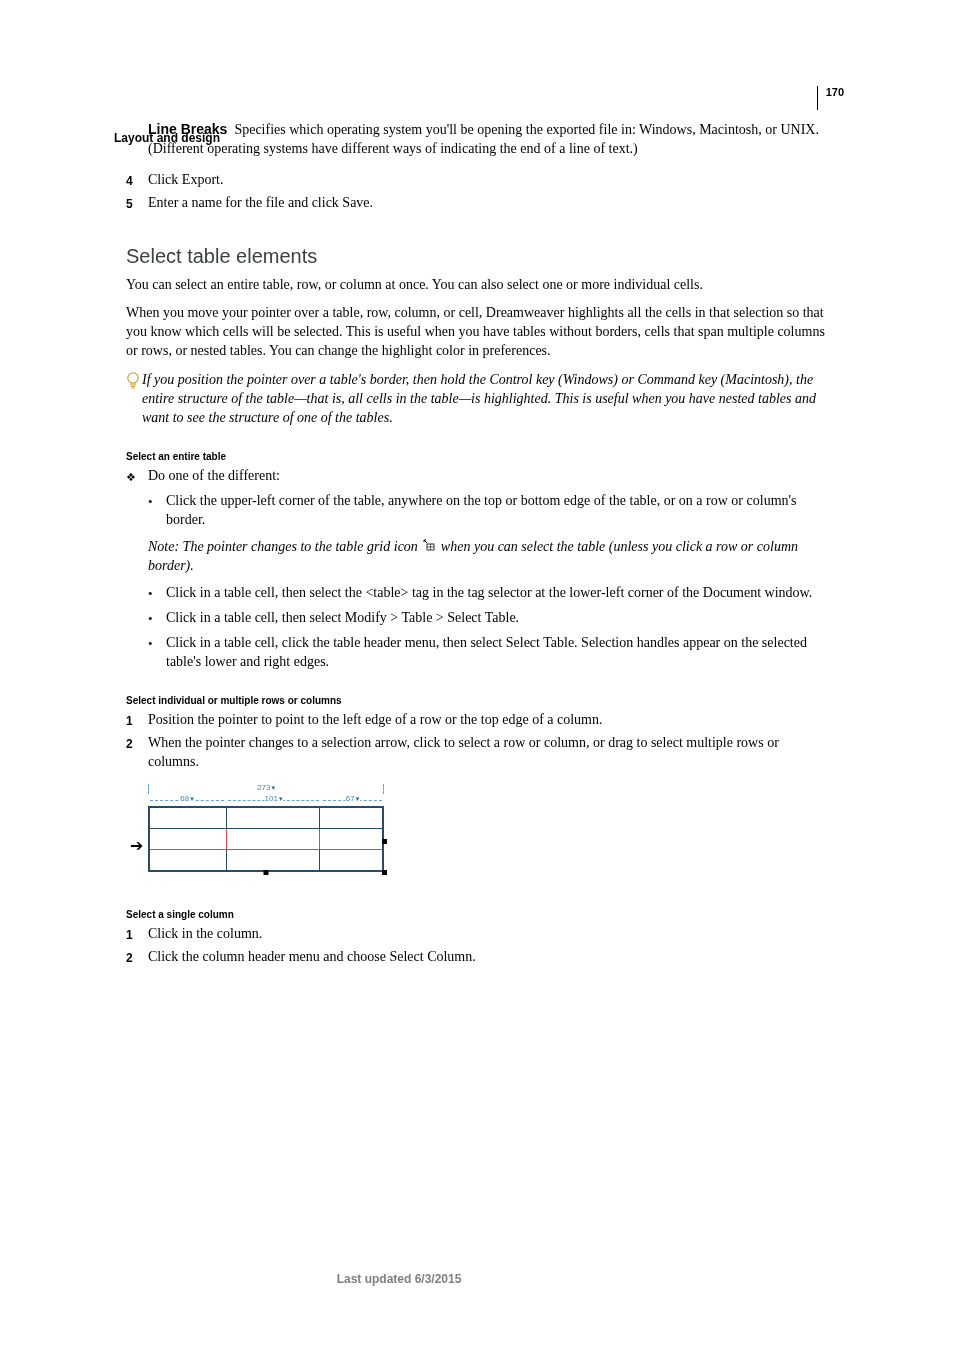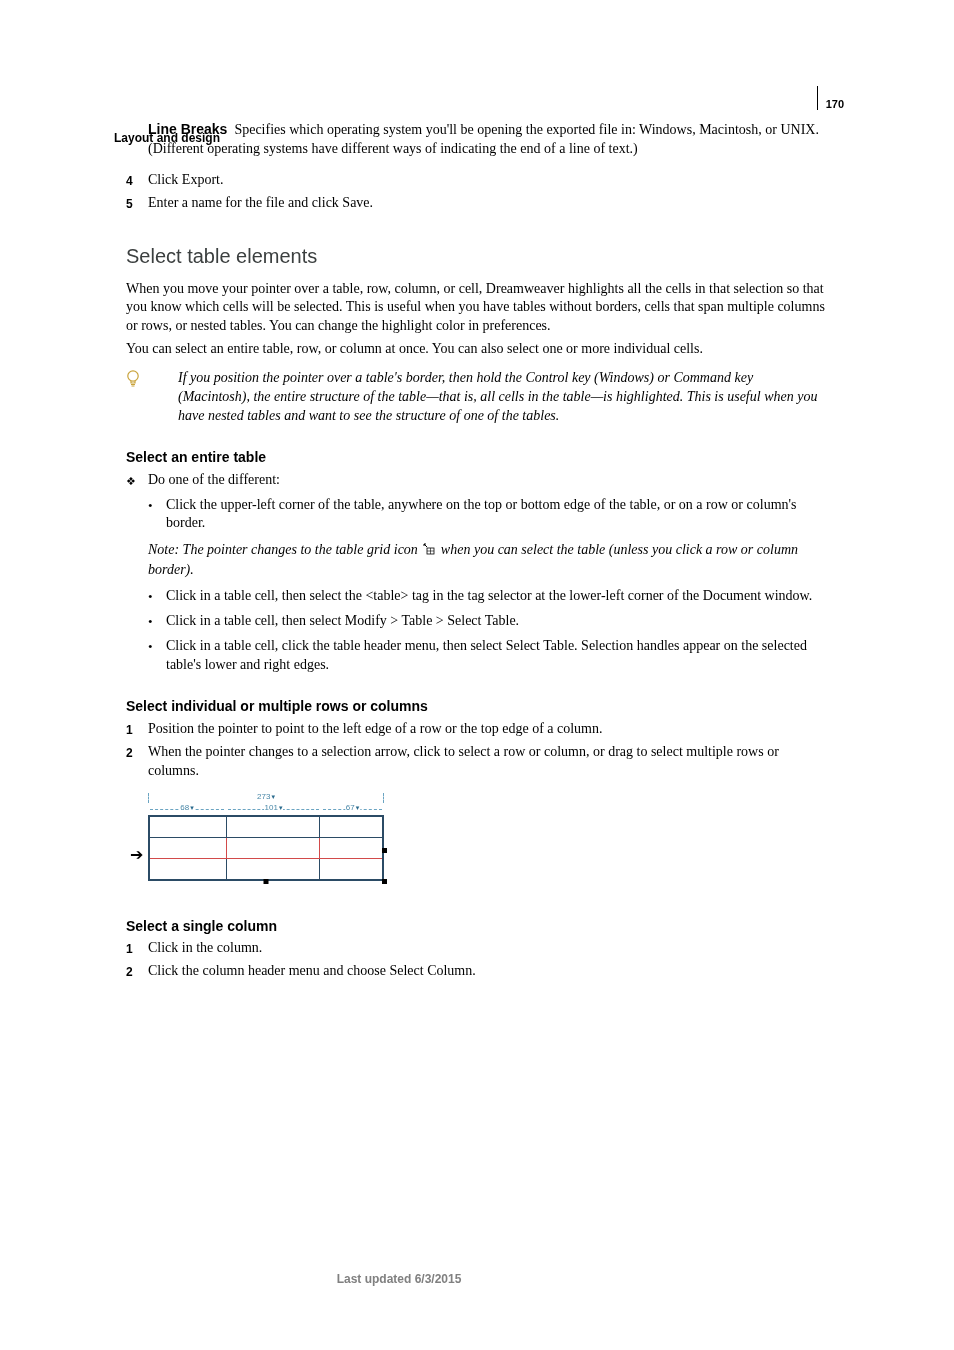--- a/index.html
+++ b/index.html
@@ -24,21 +24,21 @@
     position: absolute;
     top: 86px;
     right: 110px;
     border-left: 1px solid #000;
     padding-left: 8px;
     font-family: "Myriad Pro", "Helvetica Neue", Arial, sans-serif;
     font-size: 11px;
     font-weight: 700;
     height: 24px;
     display: flex;
-    align-items: flex-end;
+    align-items: flex-start;
   }
   .running-head {
     position: absolute;
     top: 131px;
     left: 114px;
     font-family: "Myriad Pro", "Helvetica Neue", Arial, sans-serif;
     font-size: 12px;
     font-weight: 700;
     color: #000;
   }
@@ -80,29 +80,28 @@
   h2.section {
     font-family: "Myriad Pro", "Helvetica Neue", Arial, sans-serif;
     font-weight: 400;
     font-size: 20px;
     color: #3b3f3f;
     margin: 30px 0 6px 0;
   }
   h3.subsection {
     font-family: "Myriad Pro", "Helvetica Neue", Arial, sans-serif;
     font-weight: 700;
-    font-size: 14px;
+    font-size: 10px;
     color: #000;
     margin: 22px 0 4px 0;
   }
   .tip-block {
     display: flex;
     margin: 10px 0;
     font-style: italic;
-    gap: 36px;
   }
   .tip-icon {
     width: 16px;
     flex-shrink: 0;
     padding-top: 1px;
   }
   .tip-body {
     flex: 1;
   }
   .diamond-row {
@@ -273,22 +272,22 @@
         <span class="ol-num">4</span>
         <span class="ol-body">Click Export.</span>
       </li>
       <li>
         <span class="ol-num">5</span>
         <span class="ol-body">Enter a name for the file and click Save.</span>
       </li>
     </ul>
 
     <h2 class="section">Select table elements</h2>
+    <p class="para">You can select an entire table, row, or column at once. You can also select one or more individual cells.</p>
     <p class="para" style="margin-top:10px">When you move your pointer over a table, row, column, or cell, Dreamweaver highlights all the cells in that selection so that you know which cells will be selected. This is useful when you have tables without borders, cells that span multiple columns or rows, or nested tables. You can change the highlight color in preferences.</p>
-    <p class="para">You can select an entire table, row, or column at once. You can also select one or more individual cells.</p>
 
     <div class="tip-block">
       <span class="tip-icon">
         <svg width="14" height="18" viewBox="0 0 14 18">
           <circle cx="7" cy="6" r="5.2" fill="none" stroke="#c9a33b" stroke-width="1.2"></circle>
           <path d="M5 11 L5 13 L9 13 L9 11" fill="none" stroke="#c9a33b" stroke-width="1.2"></path>
           <line x1="5" y1="14.5" x2="9" y2="14.5" stroke="#c9a33b" stroke-width="1"></line>
           <line x1="5.5" y1="16" x2="8.5" y2="16" stroke="#c9a33b" stroke-width="1"></line>
         </svg>
       </span>

